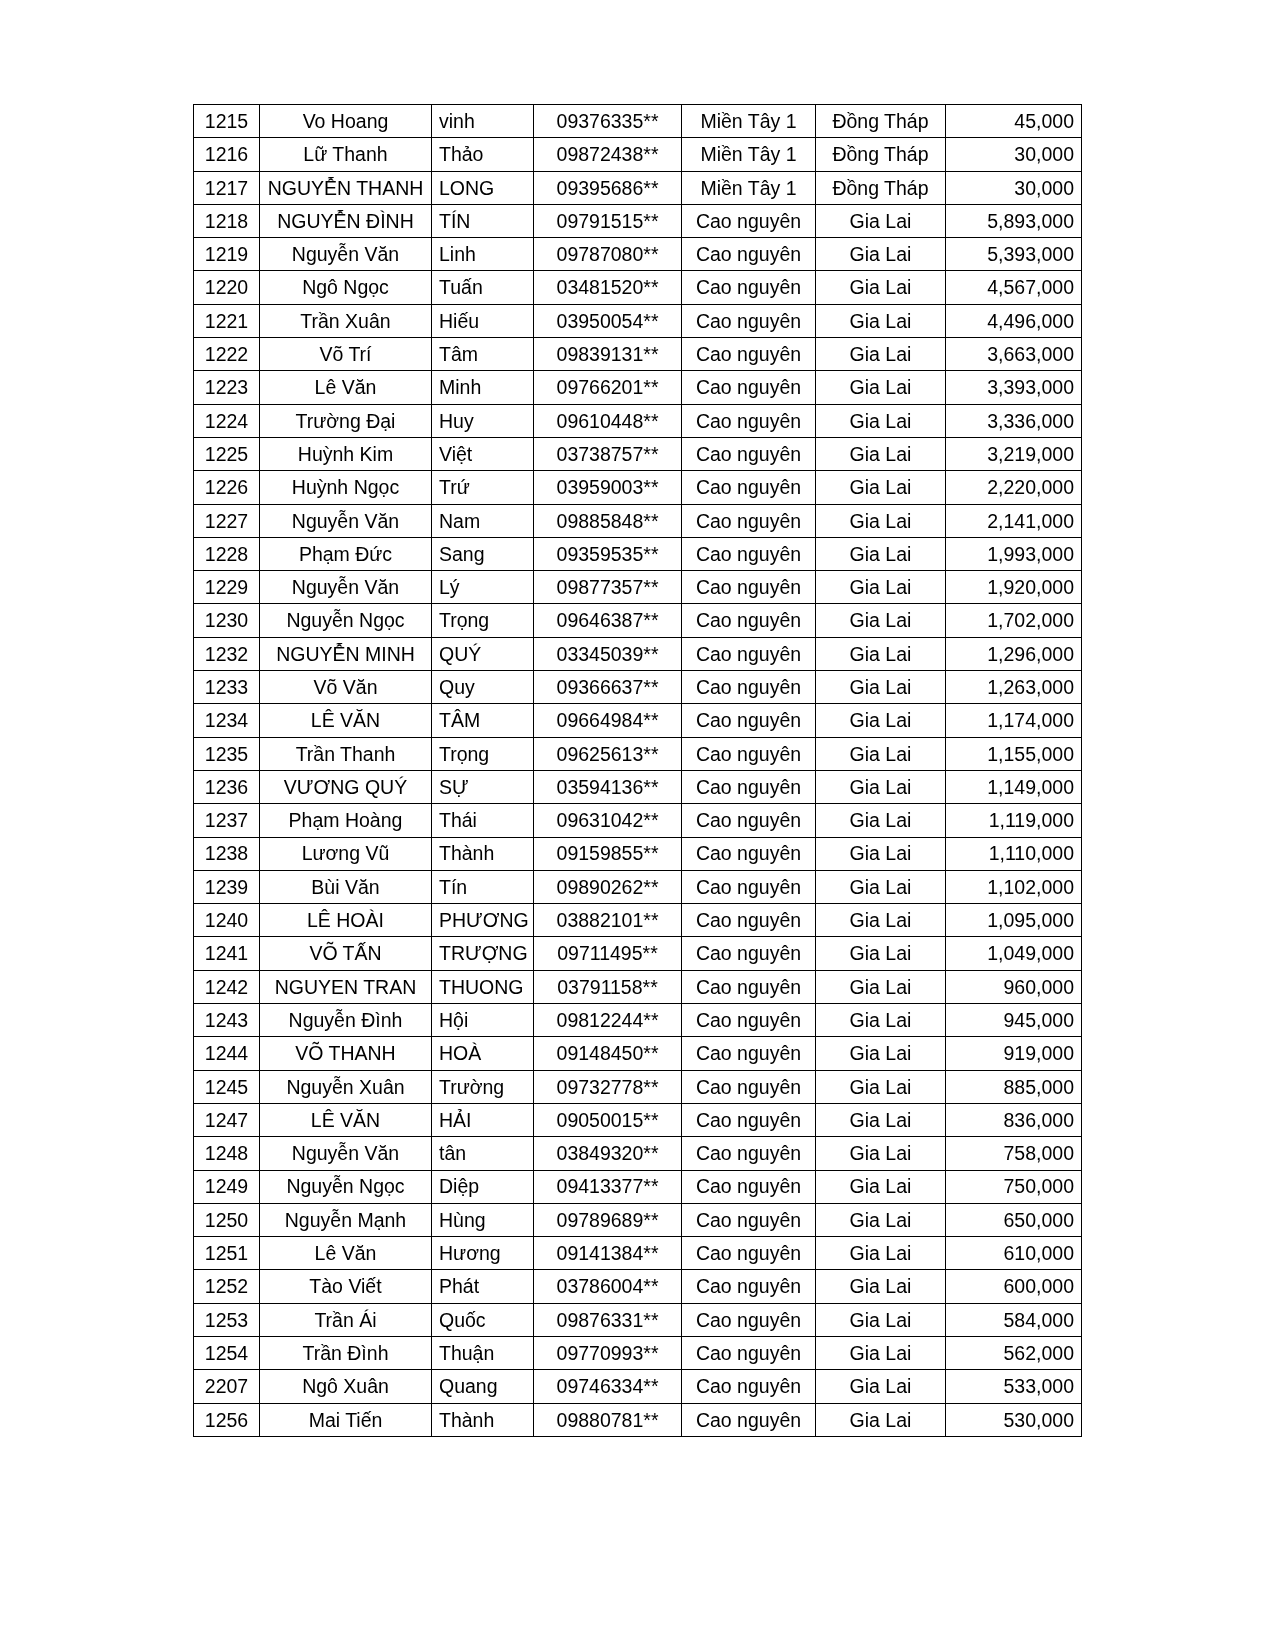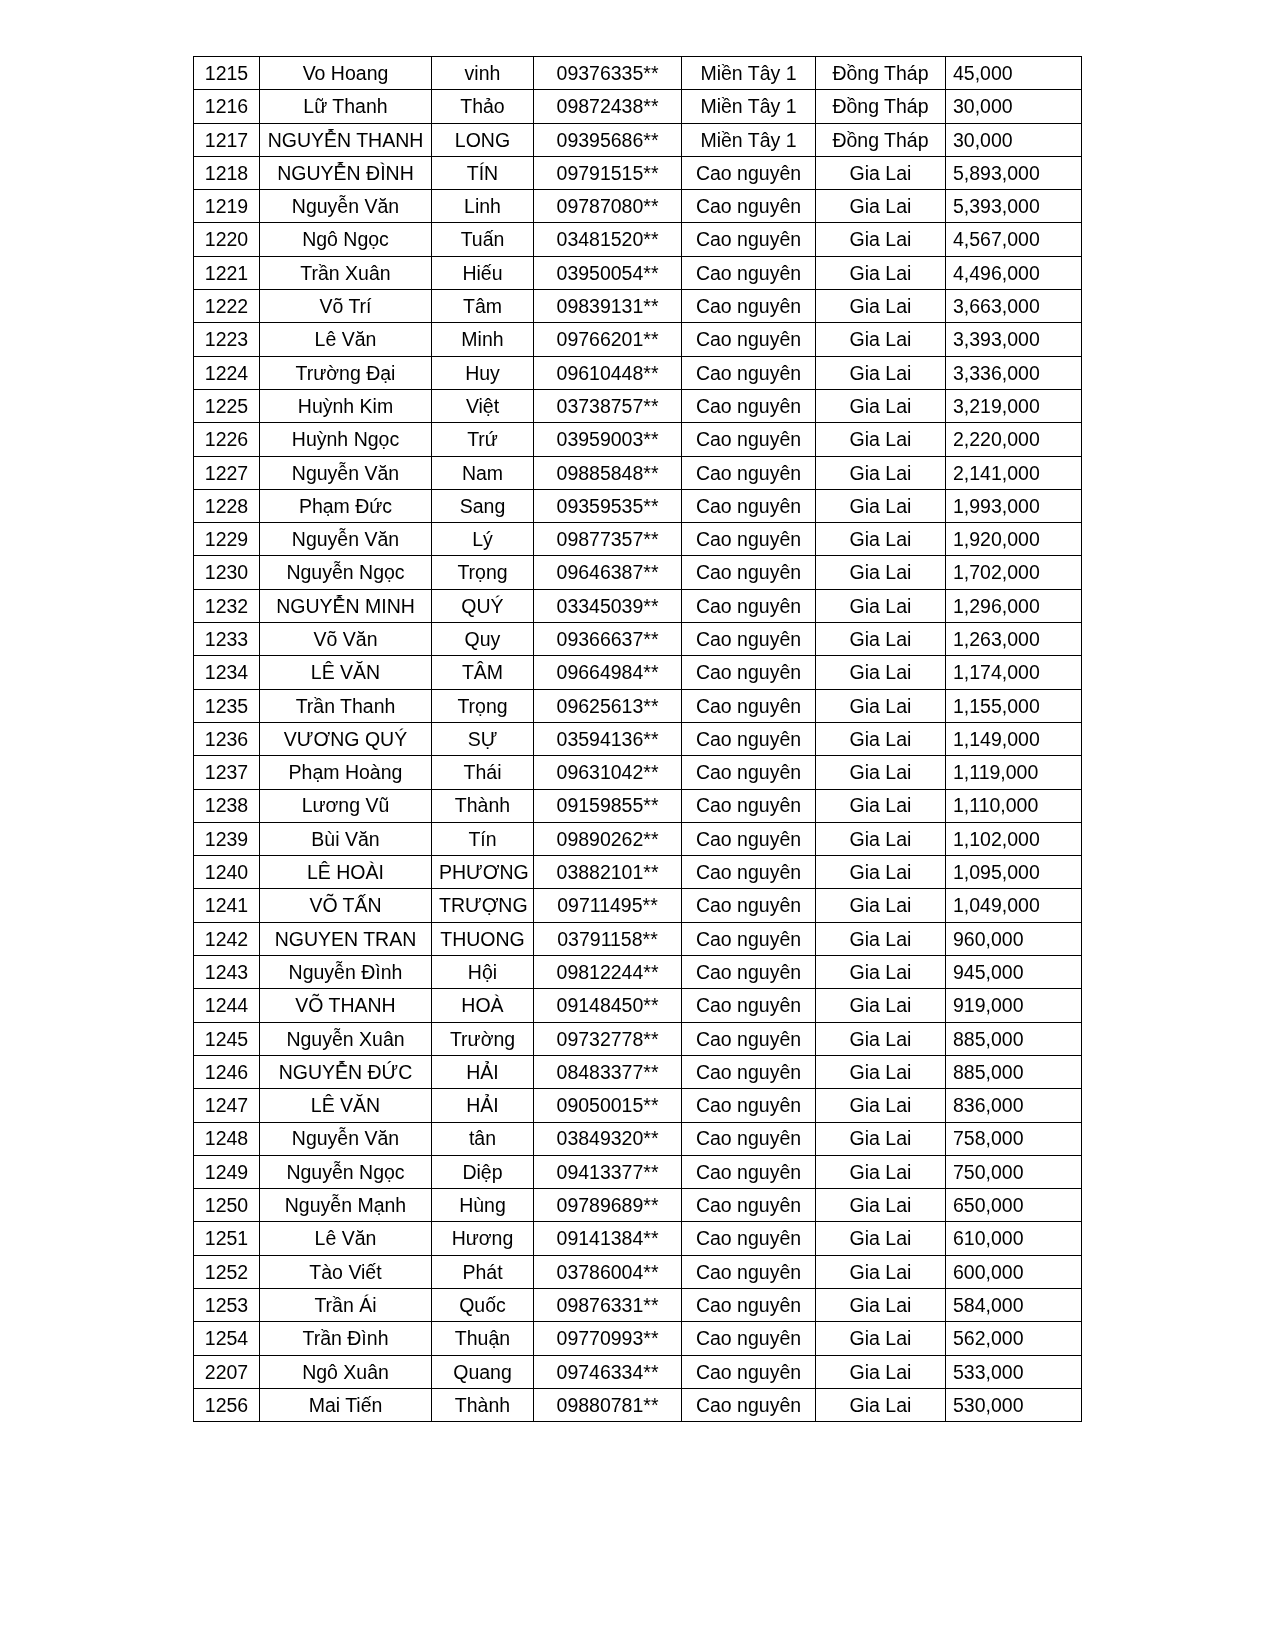--- a/index.html
+++ b/index.html
@@ -11,21 +11,21 @@
     width: 1275px;
     height: 1650px;
     font-family: "Liberation Sans", sans-serif;
     color: #000000;
   }
   .page {
     position: relative;
     width: 1275px;
     height: 1650px;
     box-sizing: border-box;
-    padding: 56px 0 0 0;
+    padding: 104px 0 0 0;
   }
   table.data-table {
     border-collapse: collapse;
     margin: 0 auto;
     width: 888px;
     table-layout: fixed;
   }
   table.data-table td {
     border: 1.5px solid #000000;
     height: 32.3px;
@@ -39,25 +39,25 @@
   col.c-id    { width: 66px; }
   col.c-first { width: 172px; }
   col.c-last  { width: 102px; }
   col.c-phone { width: 148px; }
   col.c-region{ width: 134px; }
   col.c-prov  { width: 130px; }
   col.c-amt   { width: 136px; }
 
   .cell-id     { text-align: center; }
   .cell-first  { text-align: center; }
-  .cell-last   { text-align: center; }
+  .cell-last   { }
   .cell-phone  { text-align: center; }
   .cell-region { text-align: center; }
   .cell-prov   { text-align: center; }
-  .cell-amount { text-align: left; padding-right: 10px; }
+  .cell-amount { text-align: right; padding-right: 10px; }
 </style>
 </head>
 <body>
 
 <div class="page">
   <table class="data-table">
     <colgroup>
       <col class="c-id">
       <col class="c-first">
       <col class="c-last">
@@ -331,29 +331,20 @@
         <tr>
           <td class="cell-id">1245</td>
           <td class="cell-first">Nguyễn Xuân</td>
           <td class="cell-last">Trường</td>
           <td class="cell-phone">09732778**</td>
           <td class="cell-region">Cao nguyên</td>
           <td class="cell-prov">Gia Lai</td>
           <td class="cell-amount">885,000</td>
         </tr>
         <tr>
-          <td class="cell-id">1246</td>
-          <td class="cell-first">NGUYỄN ĐỨC</td>
-          <td class="cell-last">HẢI</td>
-          <td class="cell-phone">08483377**</td>
-          <td class="cell-region">Cao nguyên</td>
-          <td class="cell-prov">Gia Lai</td>
-          <td class="cell-amount">885,000</td>
-        </tr>
-        <tr>
           <td class="cell-id">1247</td>
           <td class="cell-first">LÊ VĂN</td>
           <td class="cell-last">HẢI</td>
           <td class="cell-phone">09050015**</td>
           <td class="cell-region">Cao nguyên</td>
           <td class="cell-prov">Gia Lai</td>
           <td class="cell-amount">836,000</td>
         </tr>
         <tr>
           <td class="cell-id">1248</td>

